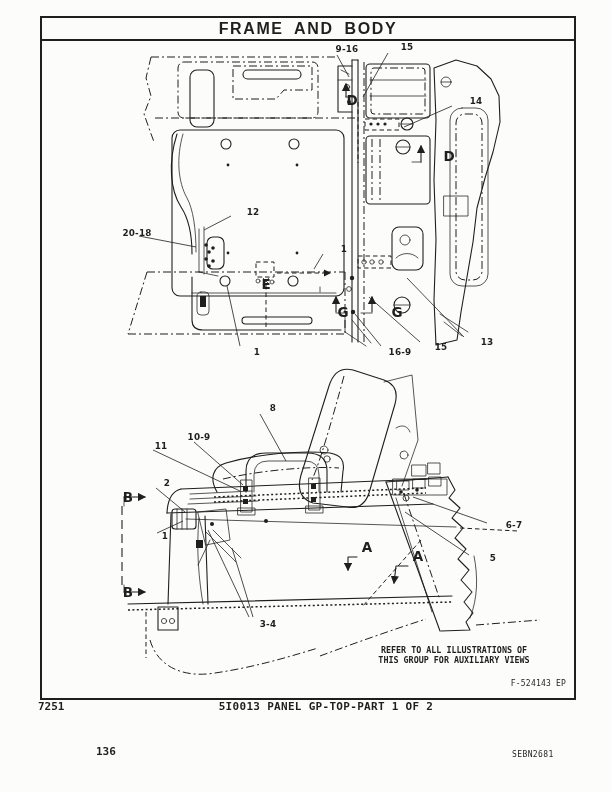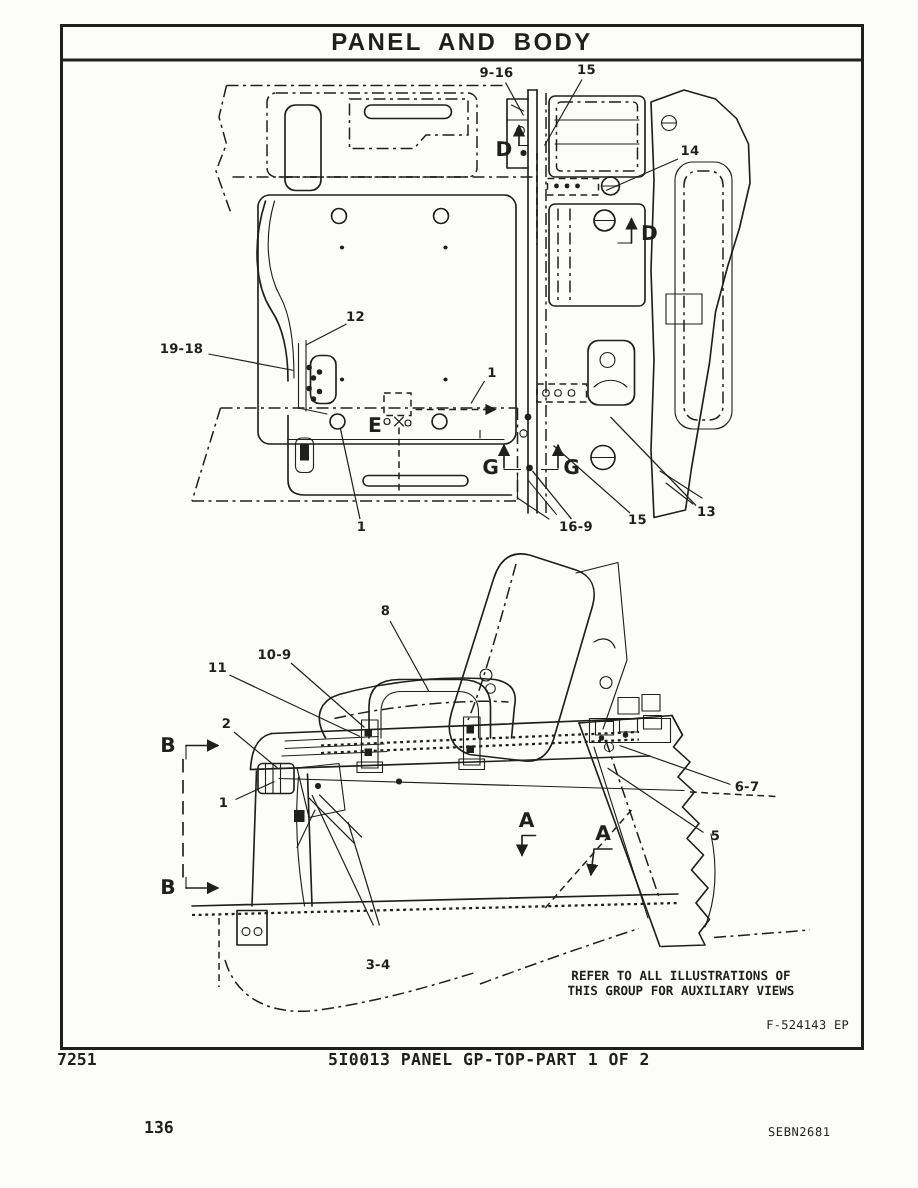--- a/index.html
+++ b/index.html
@@ -32,21 +32,21 @@
   }
   svg.art{position:absolute;left:0;top:0;width:612px;height:792px;pointer-events:none;}
   svg .s{stroke:var(--ink);stroke-width:1.1;fill:none;stroke-linecap:round;stroke-linejoin:round;}
   svg .t{stroke-width:0.75;}
   svg .f{fill:var(--ink);stroke:none;}
   svg .pd{stroke:var(--ink);fill:none;stroke-width:1;stroke-dasharray:8 3 2 3;}
   svg .dash{stroke:var(--ink);fill:none;stroke-width:1;stroke-dasharray:4.5 3;}
   svg .ldash{stroke:var(--ink);fill:none;stroke-width:1.1;stroke-dasharray:9 5;}
   svg .dots{stroke:var(--ink);fill:none;stroke-width:1.5;stroke-dasharray:2 2.4;}
   svg .leader{stroke:var(--ink);stroke-width:0.8;fill:none;}
-  .label-layer{position:absolute;left:0;top:0;width:517px;height:792px;}
+  .label-layer{position:absolute;left:16px;top:0;width:517px;height:792px;}
   .callout{
     position:absolute;transform:translate(-50%,-50%);
     font-family:"DejaVu Sans", sans-serif;font-size:8.8px;font-weight:700;
     white-space:nowrap;letter-spacing:0.2px;
   }
   .viewletter{
     position:absolute;transform:translate(-50%,-50%);
     font-family:"DejaVu Sans", sans-serif;font-size:13.5px;font-weight:700;
     white-space:nowrap;
   }
@@ -74,21 +74,21 @@
   .pub-code{
     position:absolute;left:512px;top:750px;
     font-family:"DejaVu Sans Mono", monospace;font-size:8px;letter-spacing:0.4px;
   }
 </style>
 </head>
 <body>
 
 <div class="frame">
   <div class="titlebar">
-    <span class="title">PANEL AND BODY</span>
+    <span class="title">FRAME AND BODY</span>
   </div>
 </div>
 
 <svg class="art" viewBox="0 0 612 792" aria-hidden="true">
   <defs>
     <marker id="ah" viewBox="0 0 10 10" refX="8.5" refY="5" markerWidth="7.5" markerHeight="7.5" orient="auto">
       <path d="M0,0 L10,5 L0,10 Z" fill="#1f1f1f"></path>
     </marker>
   </defs>
 
@@ -299,37 +299,37 @@
       <line x1="487" y1="523" x2="413" y2="497" class="leader"></line>
       <line x1="469" y1="555" x2="405" y2="512" class="leader"></line>
     </g>
 </svg>
 
 <div class="label-layer" id="label-layer">
     <div class="callout" style="left: 331px; top: 49px;">9-16</div>
     <div class="callout" style="left: 391px; top: 47px;">15</div>
     <div class="callout" style="left: 460px; top: 101px;">14</div>
     <div class="callout" style="left: 237px; top: 212px;">12</div>
-    <div class="callout" style="left: 121px; top: 233px;">19-18</div>
+    <div class="callout" style="left: 121px; top: 233px;">20-18</div>
     <div class="callout" style="left: 328px; top: 249px;">1</div>
     <div class="callout" style="left: 241px; top: 352px;">1</div>
     <div class="callout" style="left: 384px; top: 352px;">16-9</div>
     <div class="callout" style="left: 425px; top: 347px;">15</div>
     <div class="callout" style="left: 471px; top: 342px;">13</div>
     <div class="viewletter" style="left: 336px; top: 100px;">D</div>
     <div class="viewletter" style="left: 433px; top: 156px;">D</div>
     <div class="viewletter" style="left: 250px; top: 284px;">E</div>
     <div class="viewletter" style="left: 327px; top: 312px;">G</div>
     <div class="viewletter" style="left: 381px; top: 312px;">G</div>
     <div class="callout" style="left: 257px; top: 408px;">8</div>
     <div class="callout" style="left: 183px; top: 437px;">10-9</div>
     <div class="callout" style="left: 145px; top: 446px;">11</div>
     <div class="callout" style="left: 151px; top: 483px;">2</div>
     <div class="callout" style="left: 149px; top: 536px;">1</div>
-    <div class="callout" style="left: 252px; top: 624px; margin-top: 20px;">3-4</div>
+    <div class="callout" style="left: 252px; top: 624px;">3-4</div>
     <div class="callout" style="left: 498px; top: 525px;">6-7</div>
     <div class="callout" style="left: 477px; top: 558px;">5</div>
     <div class="viewletter" style="left: 112px; top: 497px;">B</div>
     <div class="viewletter" style="left: 112px; top: 592px;">B</div>
     <div class="viewletter" style="left: 351px; top: 547px;">A</div>
     <div class="viewletter" style="left: 402px; top: 556px;">A</div>
   </div>
 
 <div class="note">
   <div>REFER TO ALL ILLUSTRATIONS OF</div>

